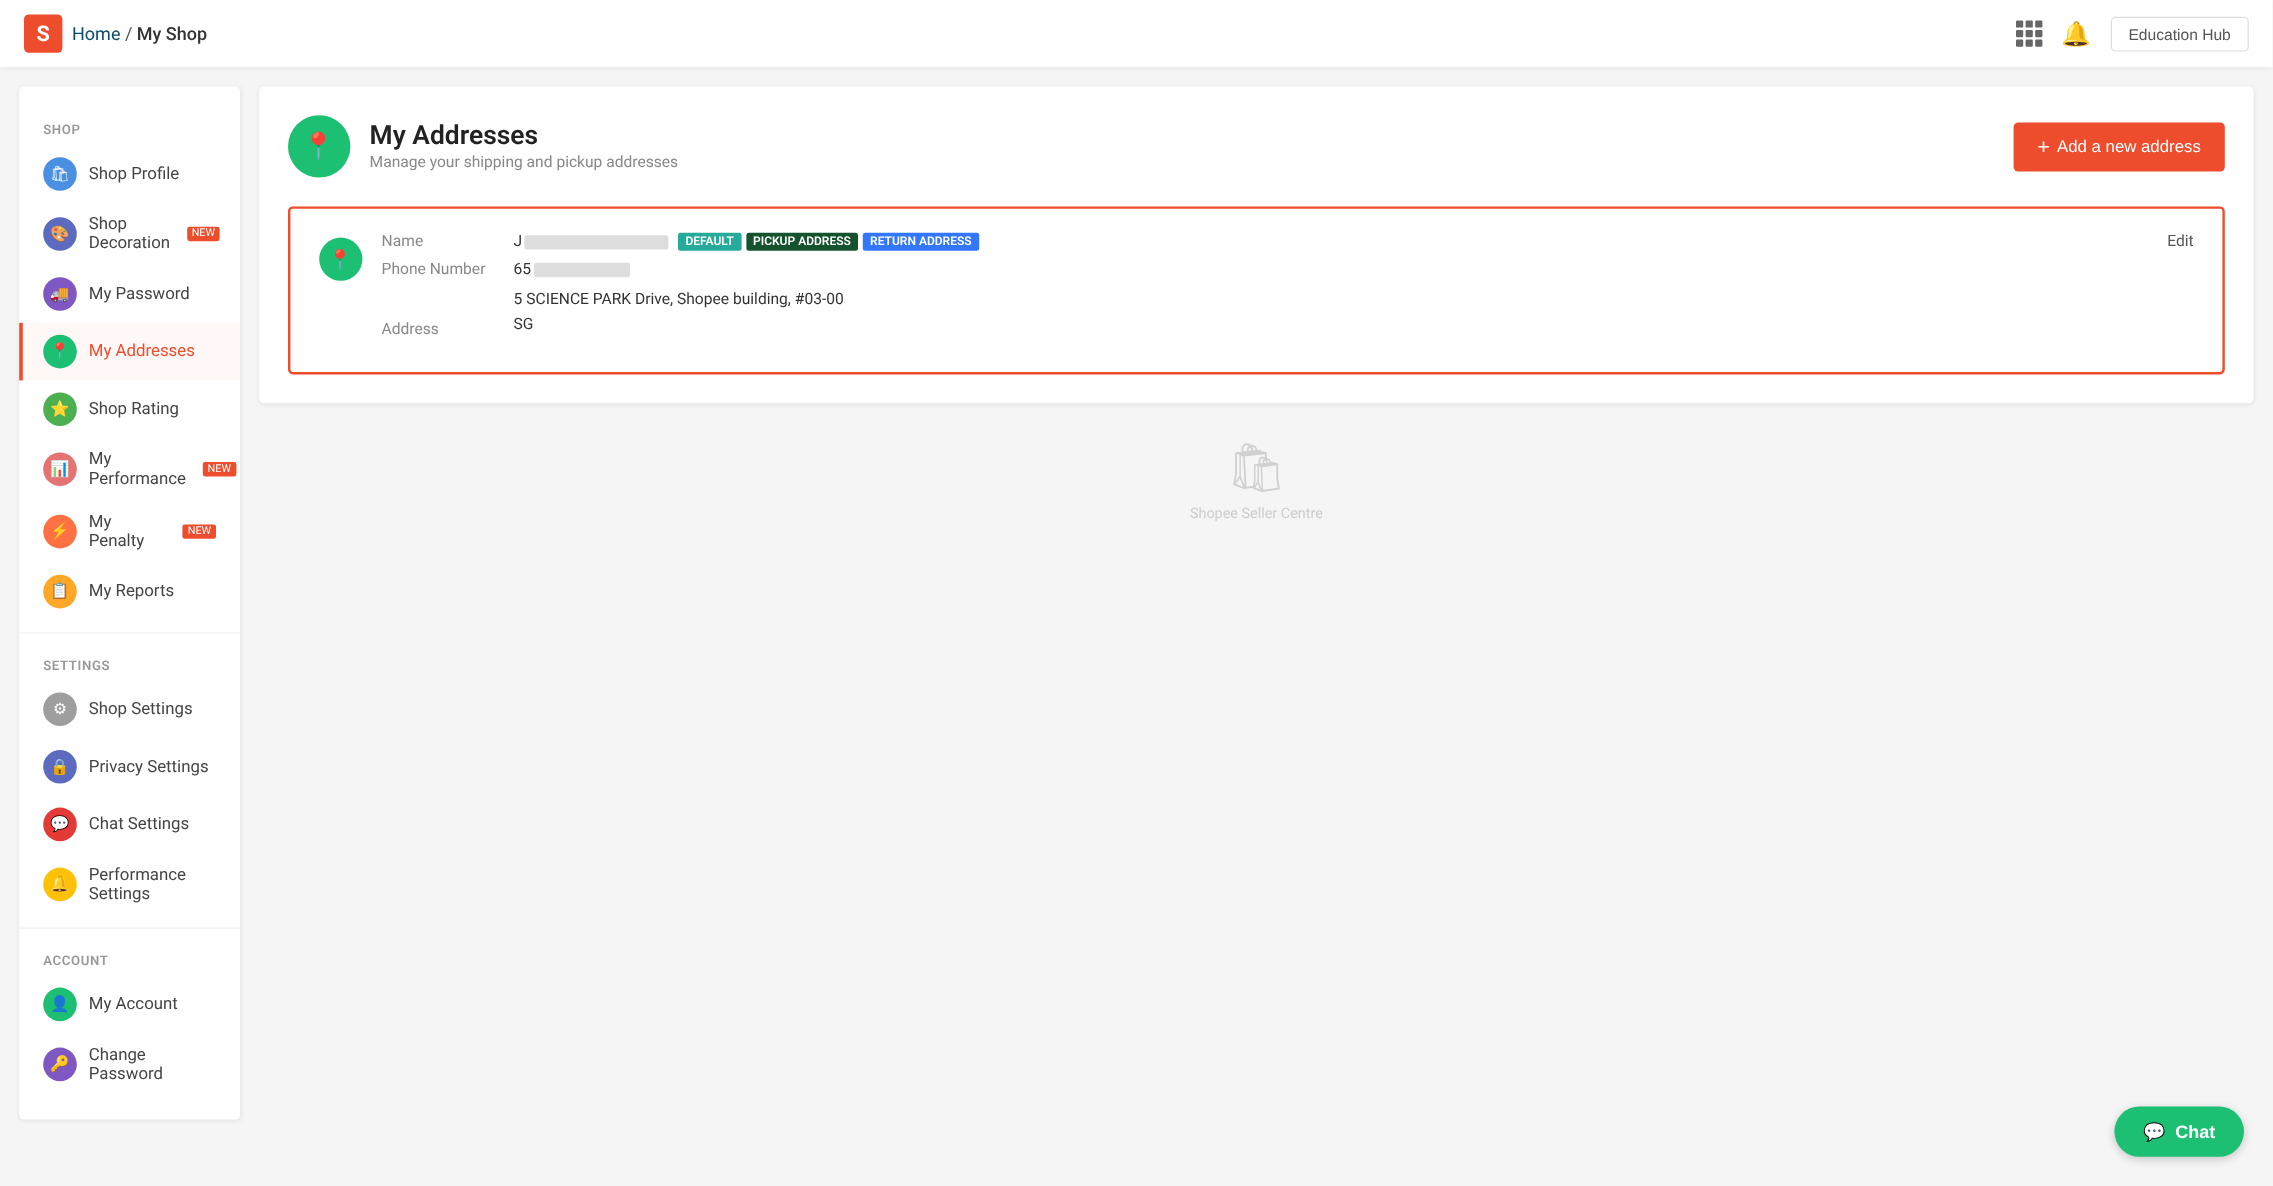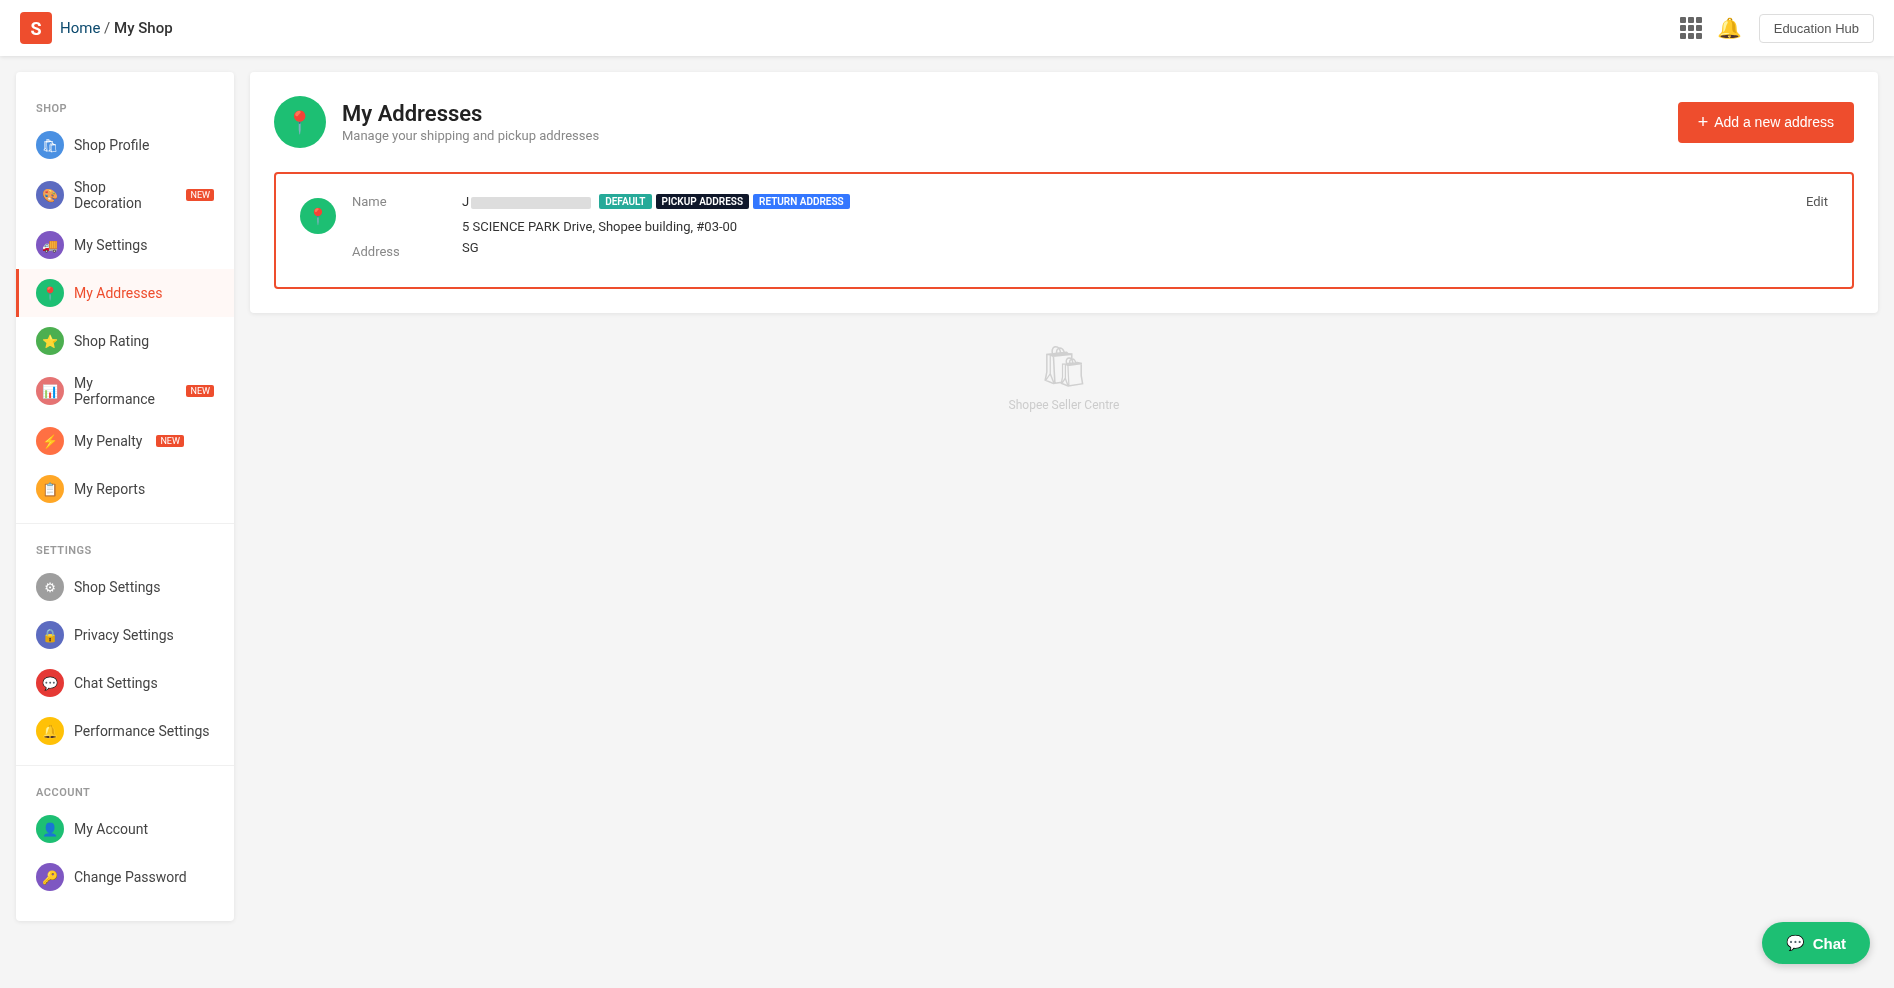--- a/index.html
+++ b/index.html
@@ -84,21 +84,21 @@
     }
 
     
     .layout {
       display: flex;
       min-height: calc(100vh - 56px);
     }
 
     
     .sidebar {
-      width: 218px;
+      width: 184px;
       background: #fff;
       padding: 20px 0;
       flex-shrink: 0;
       margin: 16px 0 16px 16px;
       border-radius: 4px;
       box-shadow: 0 1px 4px rgba(0,0,0,0.08);
       height: fit-content;
     }
     .sidebar-section-title {
       font-size: 11px;
@@ -253,21 +253,21 @@
       margin-left: 8px;
     }
     .badge {
       font-size: 10px;
       font-weight: 600;
       padding: 2px 6px;
       border-radius: 2px;
       color: white;
     }
     .badge-default { background: #26aa99; }
-    .badge-pickup { background: #0f172a; }
+    .badge-pickup { background: #14532d; }
     .badge-return { background: #3377ff; }
 
     .address-name-row {
       display: flex;
       align-items: center;
     }
     .edit-link {
       color: #555;
       font-size: 13px;
       cursor: pointer;
@@ -360,21 +360,21 @@
       <div class="sidebar-icon" style="background:#4a90e2;">🛍</div>
       <span>Shop Profile</span>
     </div>
     <div class="sidebar-item">
       <div class="sidebar-icon" style="background:#5c6bc0;">🎨</div>
       <span>Shop Decoration</span>
       <span class="new-badge">NEW</span>
     </div>
     <div class="sidebar-item">
       <div class="sidebar-icon" style="background:#7e57c2;">🚚</div>
-      <span>My Settings</span>
+      <span>My Password</span>
     </div>
     <div class="sidebar-item active">
       <div class="sidebar-icon" style="background:#1dbf73;">📍</div>
       <span>My Addresses</span>
     </div>
     <div class="sidebar-item">
       <div class="sidebar-icon" style="background:#4caf50;">⭐</div>
       <span>Shop Rating</span>
     </div>
     <div class="sidebar-item">
@@ -452,20 +452,26 @@
               </span>
               <div class="address-badges">
                 <span class="badge badge-default">DEFAULT</span>
                 <span class="badge badge-pickup">PICKUP ADDRESS</span>
                 <span class="badge badge-return">RETURN ADDRESS</span>
               </div>
               <span class="edit-link">Edit</span>
             </div>
           </div>
 
+          <div class="address-row">
+            <span class="address-label">Phone Number</span>
+            <span class="address-value">
+              65<span class="redacted" style="width:80px; margin-left:2px;"></span>
+            </span>
+          </div>
 
           <div class="address-row">
             <span class="address-label">Address</span>
             <div>
               <div class="address-line">5 SCIENCE PARK Drive, Shopee building, #03-00</div>
               <div class="address-line">SG</div>
             </div>
           </div>
 
         </div>

